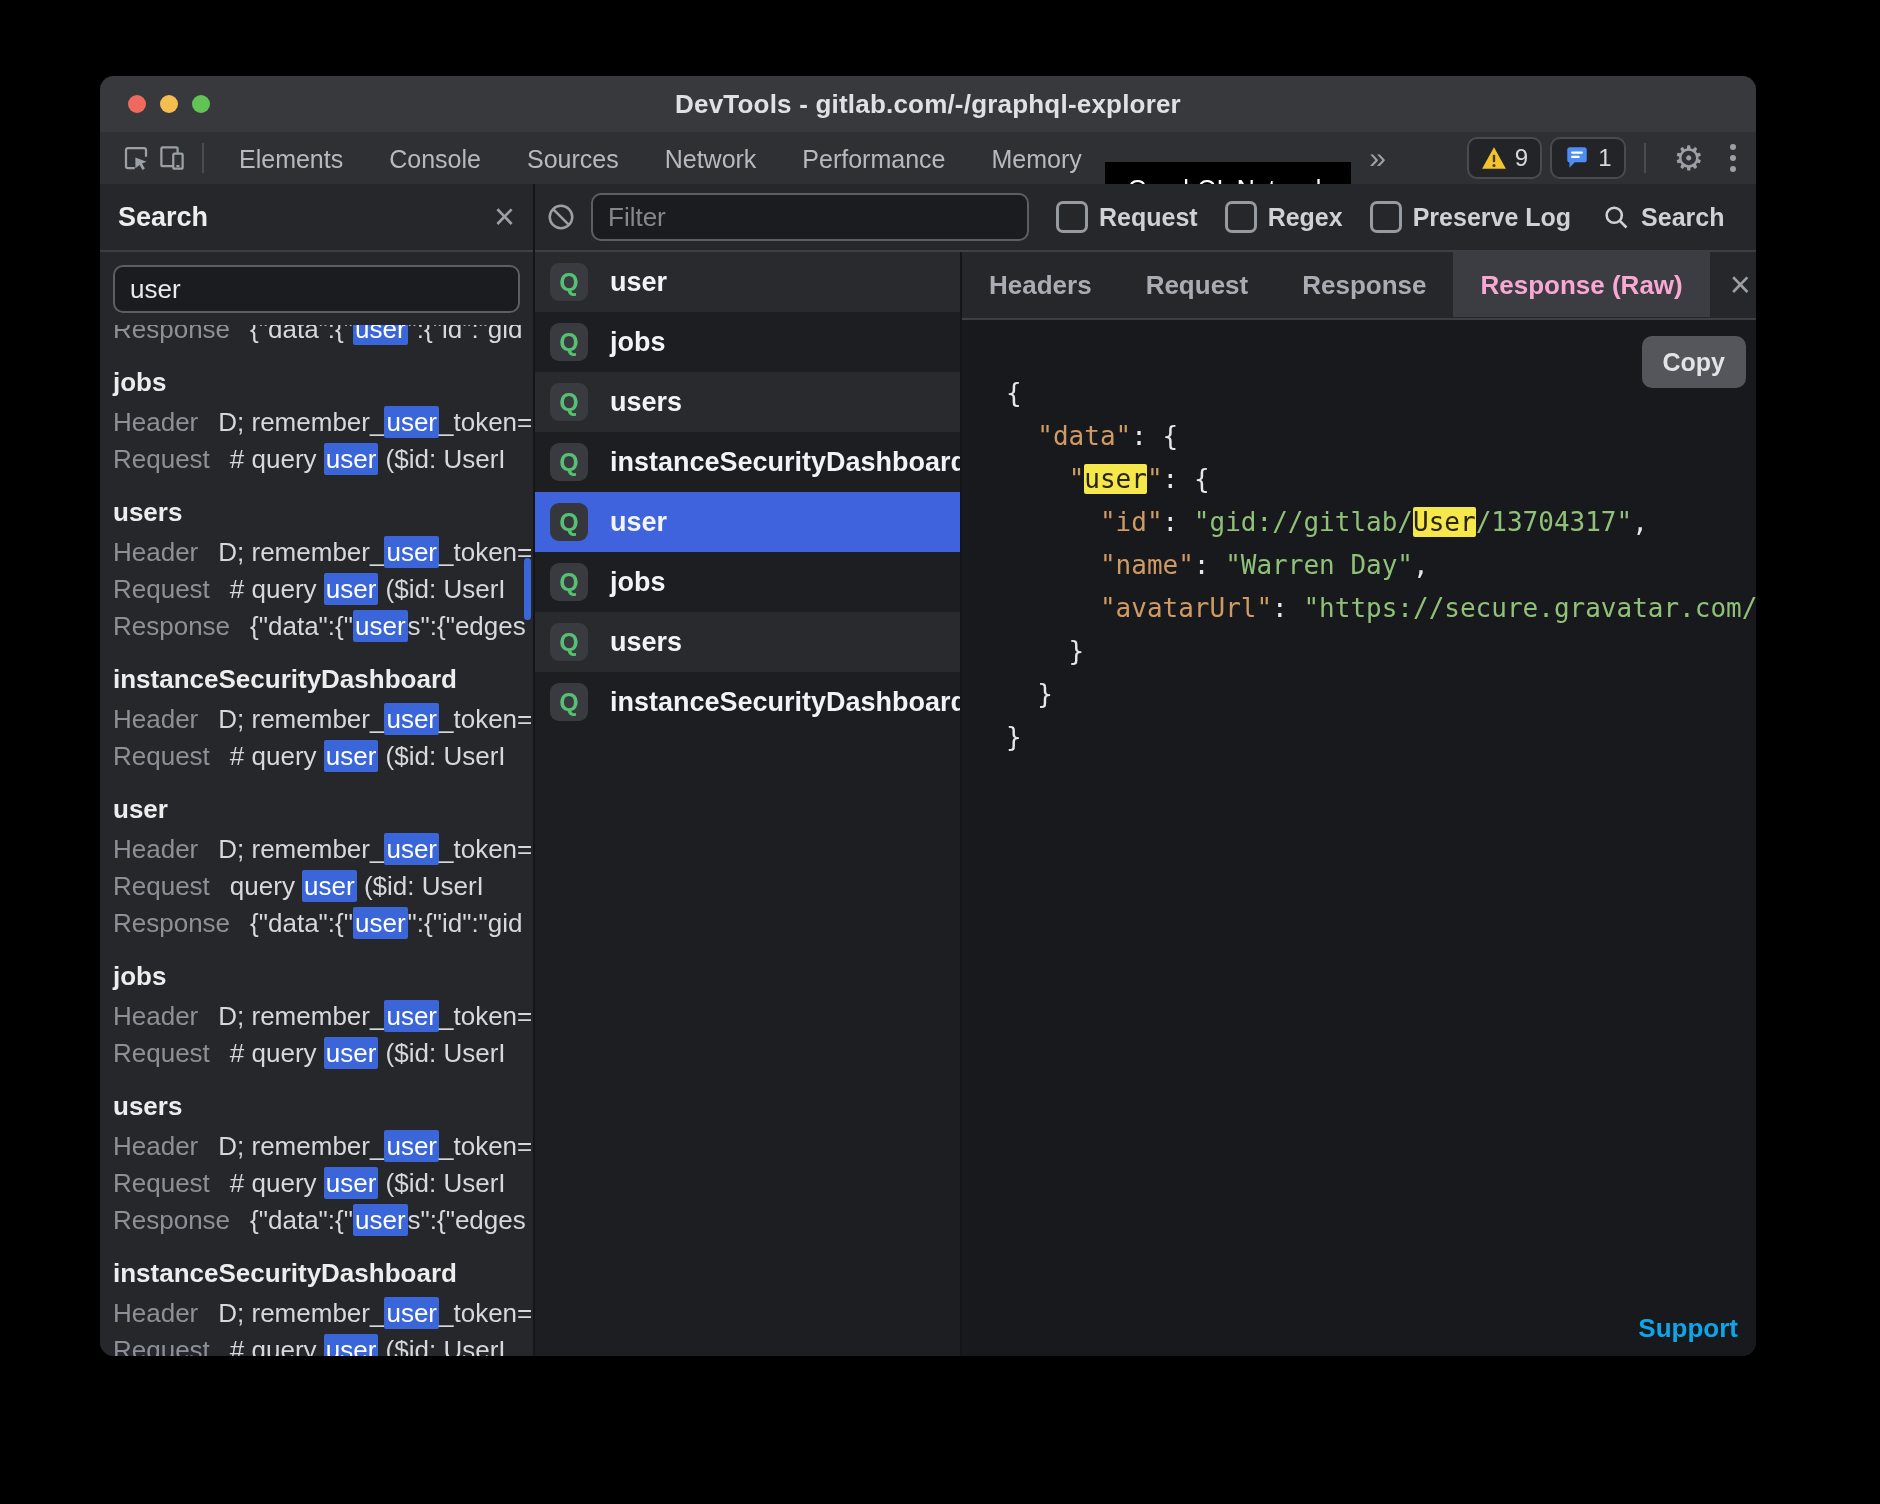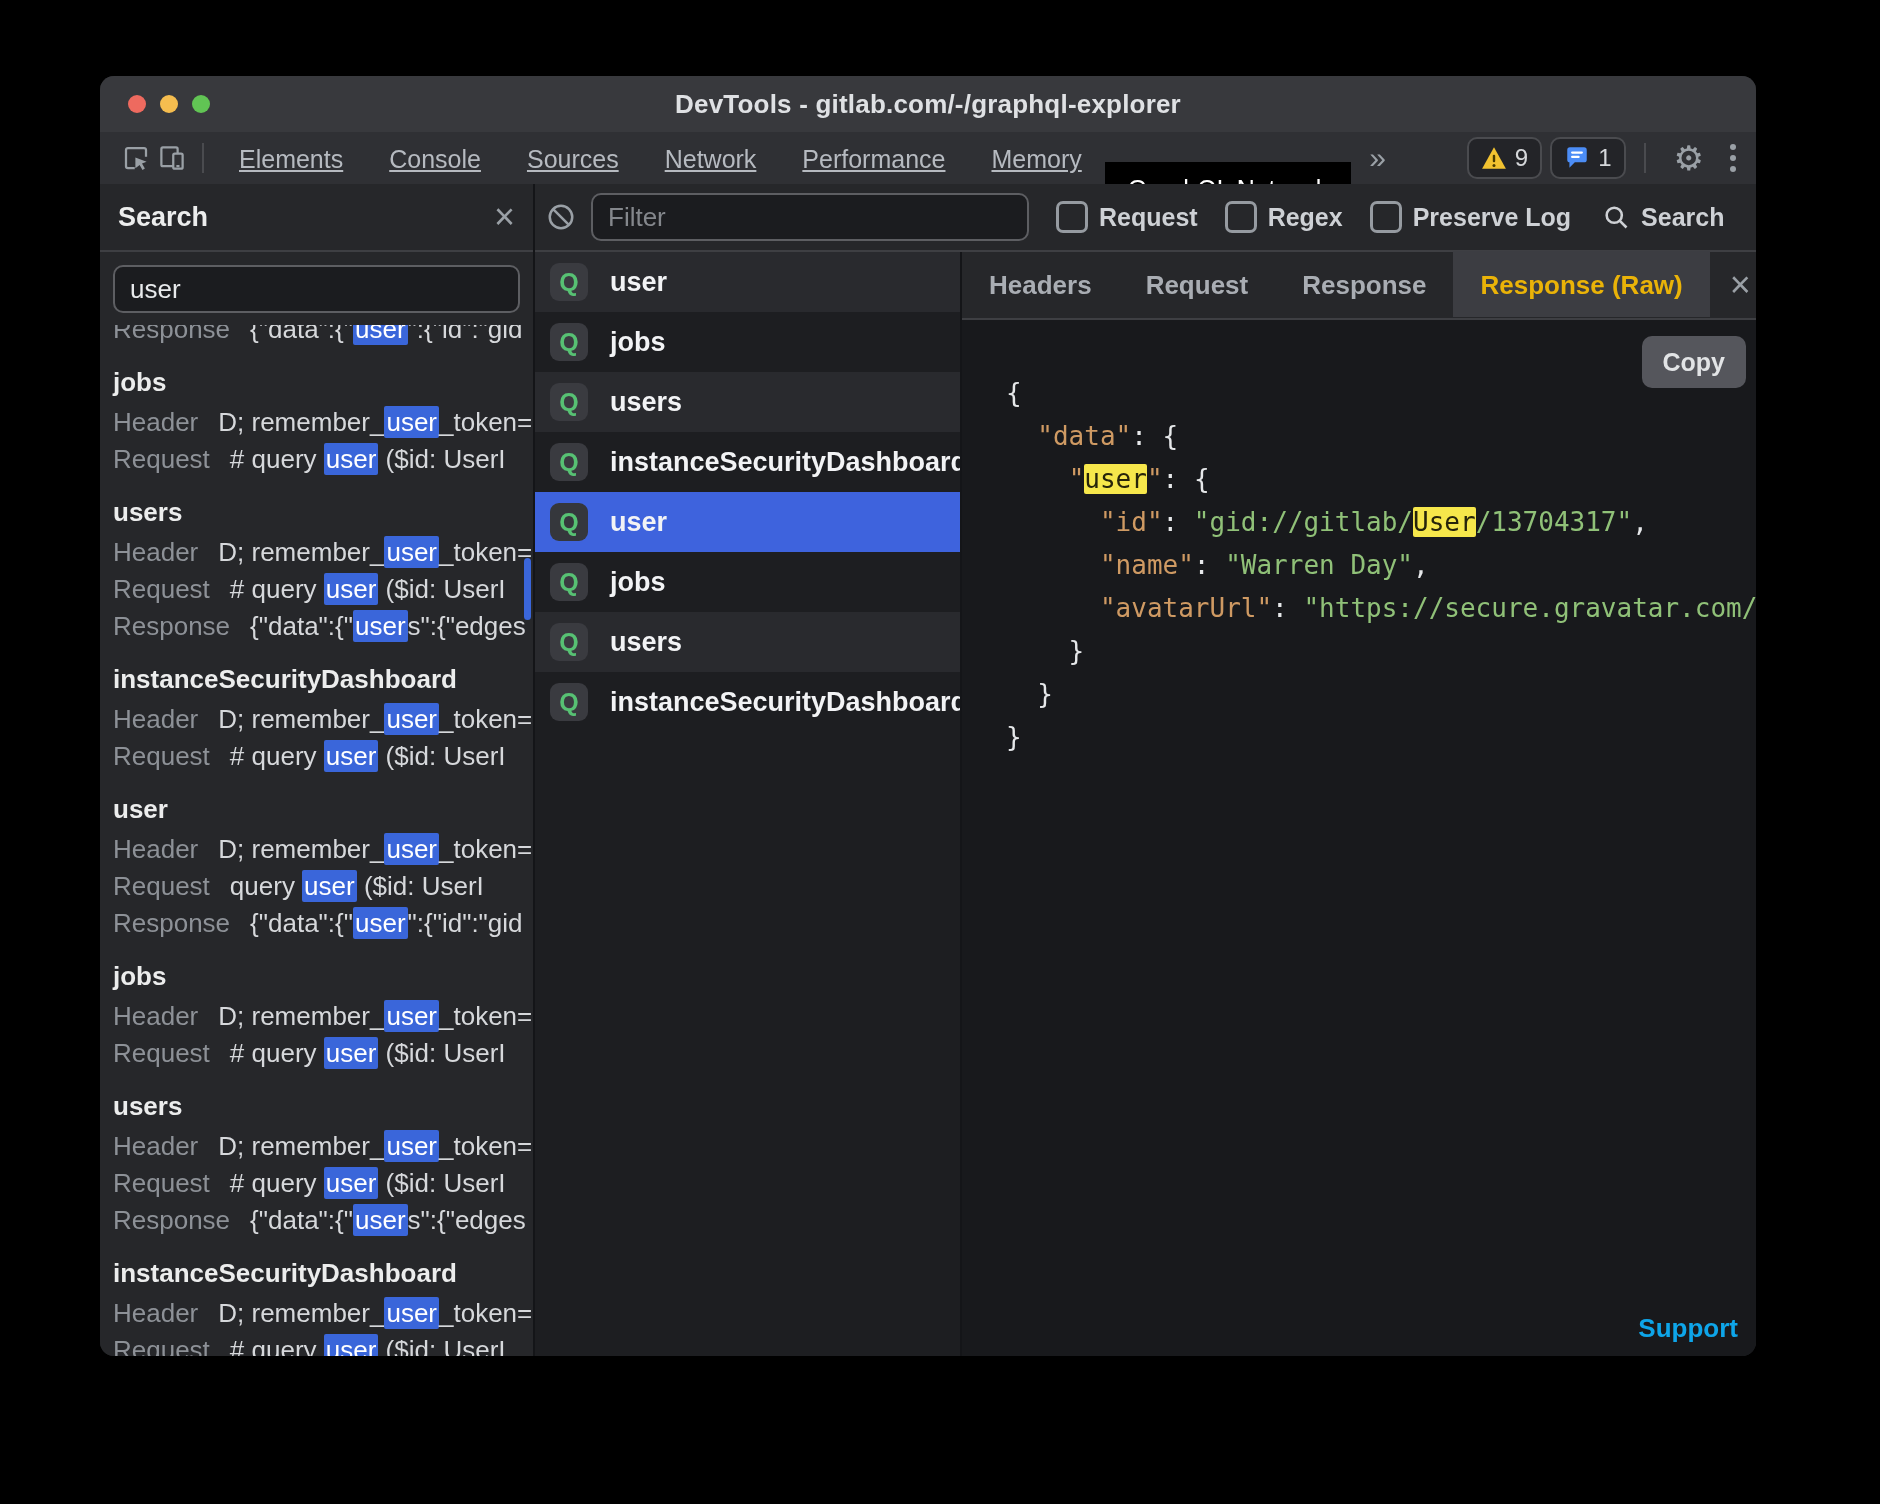--- a/index.html
+++ b/index.html
@@ -19,21 +19,21 @@
   .lights { position:absolute; left:28px; top:0; height:100%; display:flex; align-items:center; gap:14px; }
   .light { width:18px; height:18px; border-radius:50%; }
   .light.r { background:#ee6a5f; } .light.y { background:#f5bd4f; } .light.g { background:#61c454; }
   .title { font-size:26px; font-weight:600; color:#dfe1e4; letter-spacing:.2px; }
   
   .tabbar { height:52px; flex:0 0 auto; background:#2f3034; display:flex; align-items:center; padding:0 16px 0 18px; }
   .tbicon { width:36px; height:36px; display:flex; align-items:center; justify-content:center; color:#9aa0a6; flex:0 0 auto; }
   .tbicon svg { display:block; }
   .tbdiv { width:2px; height:30px; background:#4a4b4f; margin:0 12px; flex:0 0 auto; }
   #tabs { display:flex; height:52px; }
-  .tab { padding:0 23px; height:52px; line-height:54px; font-size:25px; color:#b6bac0; white-space:nowrap;text-decoration:underline; }
+  .tab { padding:0 23px; height:52px; line-height:54px; font-size:25px; color:#b6bac0; white-space:nowrap; }
   .tab.active { background:#000; color:#fff;margin-top:30px; }
   .chev { font-size:30px; color:#9aa0a6; padding:0 18px; line-height:52px; }
   .tb-spacer { flex:1; }
   .pill { height:38px; border:2px solid #4a4b4f; background:#232428; border-radius:10px;
     display:flex; align-items:center; gap:8px; padding:0 12px; margin-left:8px; flex:0 0 auto; }
   .pill .cnt { font-size:24px; color:#d6d8db; }
   .gearbtn { font-size:34px; color:#9aa0a6; margin-left:16px; line-height:1; }
   .kebab { display:flex; flex-direction:column; gap:5px; margin-left:22px; padding:4px; }
   .kebab i { width:6px; height:6px; border-radius:50%; background:#9aa0a6; display:block; }
   
@@ -82,21 +82,21 @@
     display:flex; align-items:center; justify-content:center; font-size:25px; font-weight:800; flex:0 0 auto; }
   .qrow.sel .qbadge { background:#35373c; }
   .qlabel { font-size:27px; font-weight:700; color:#f2f3f5; white-space:nowrap; }
   
   .right { flex:1; display:flex; flex-direction:column; min-width:0; background:#18191c; }
   .dtabs { height:66px; flex:0 0 auto; background:#26272a; border-bottom:2px solid #3e3f43;
     display:flex; align-items:center; }
   #dtabs-list { display:flex; height:68px; }
   .dtab { padding:0 27px; height:66px; line-height:68px; font-size:26px; font-weight:600;
     color:#a9adb3; white-space:nowrap; }
-  .dtab.active { background:#3c3d42; color:#eab308; }
+  .dtab.active { background:#3c3d42; color:#f9a8d4; }
   .dtabs .xbtn { margin-left:auto; padding:0 20px; }
   .jsonwrap { flex:1; position:relative; min-height:0; overflow:hidden; }
   .copybtn { position:absolute; top:16px; right:10px; height:52px; padding:0 21px; background:#55565c;
     border-radius:10px; color:#e2e4e6; font-size:25px; font-weight:600; display:flex; align-items:center; }
   .jsonpre { margin:0; padding:52px 0 0 44px; font-family:"DejaVu Sans Mono", monospace;
     font-size:26px; line-height:43px; color:#e6e8ea; white-space:pre; }
   .tok-pn { color:#e6e8ea; }
   .tok-key { color:#cf9a63; }
   .tok-str { color:#90c178; }
   .tok-hl { background:#f6e74b; color:#26240a; border-radius:2px; }

